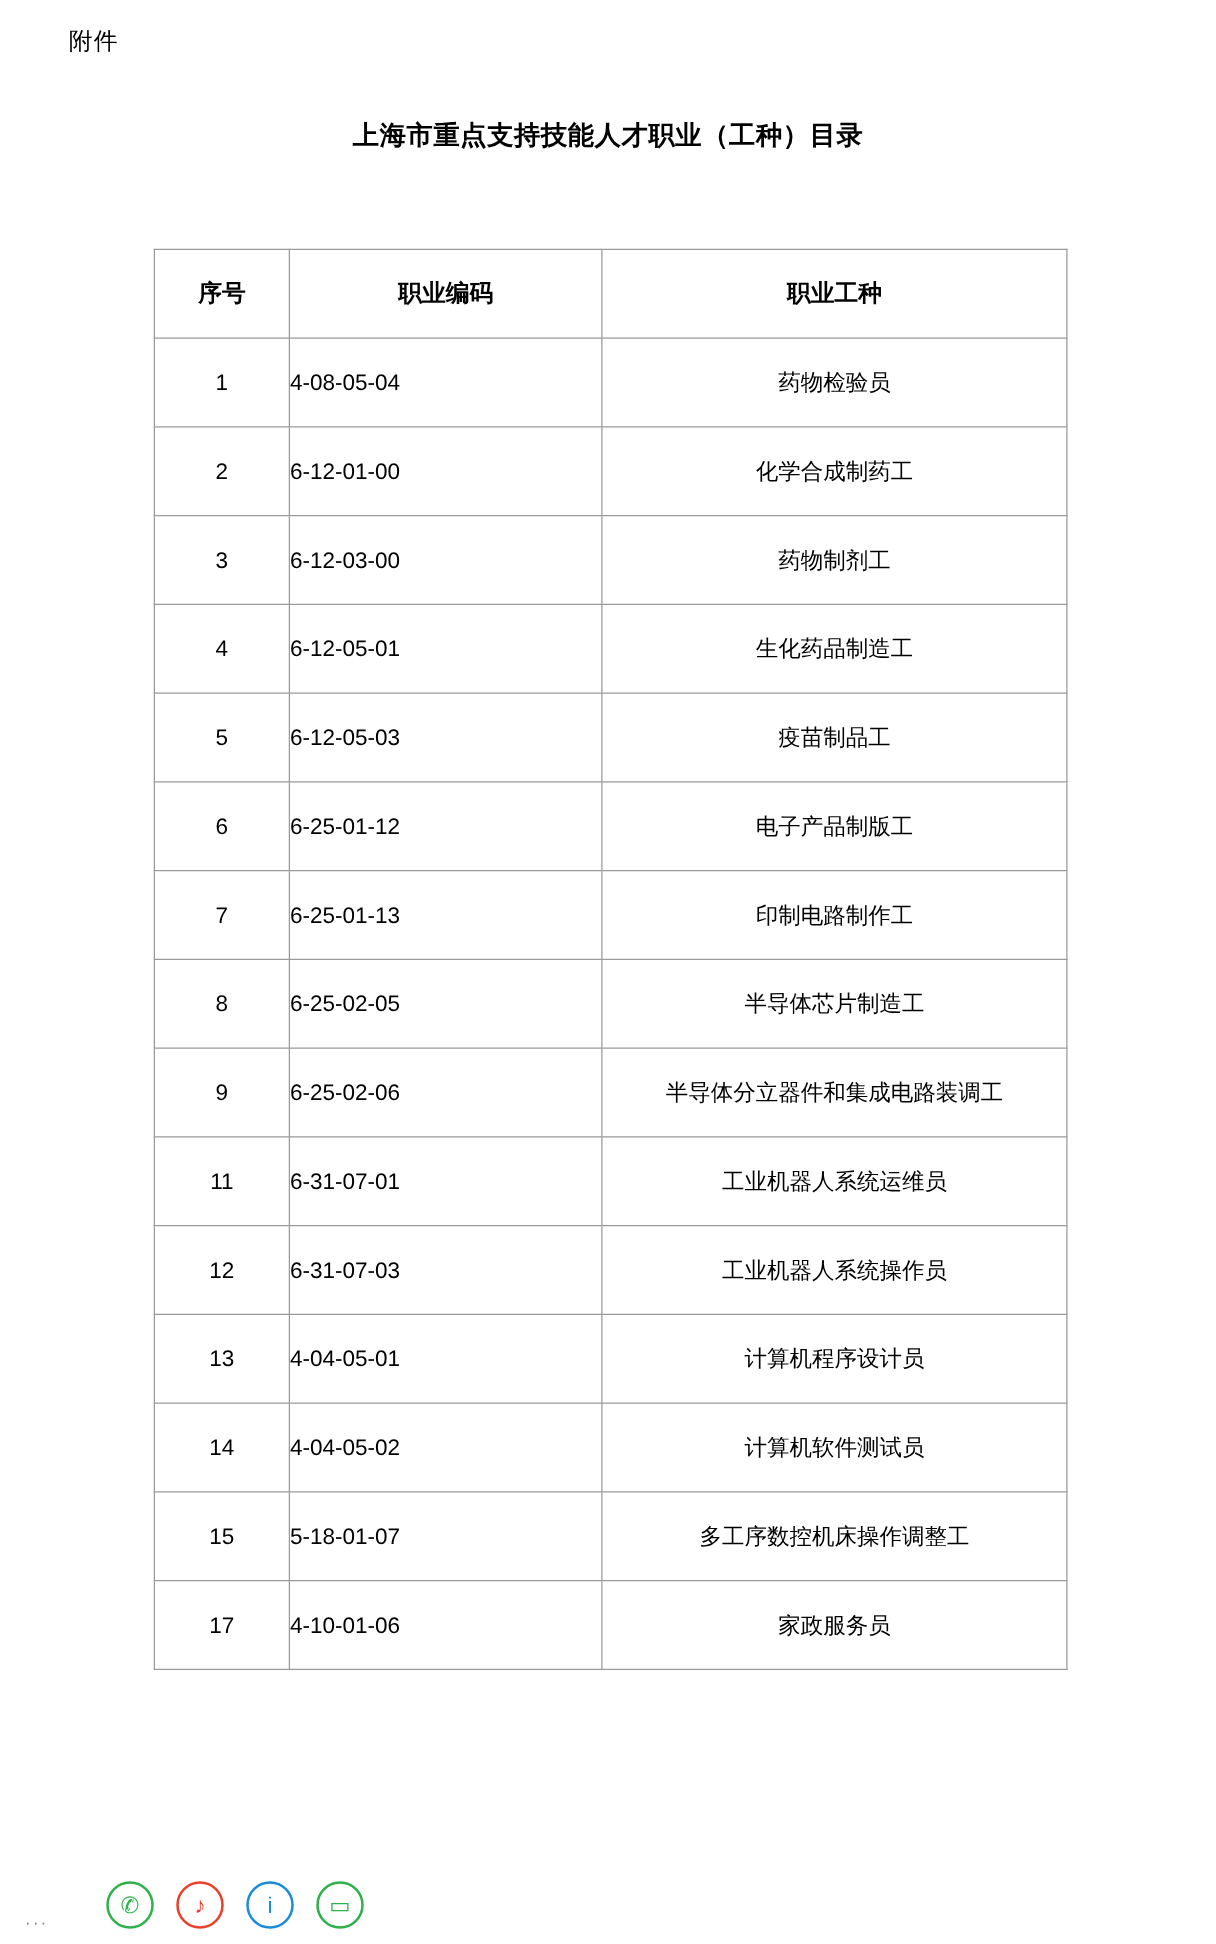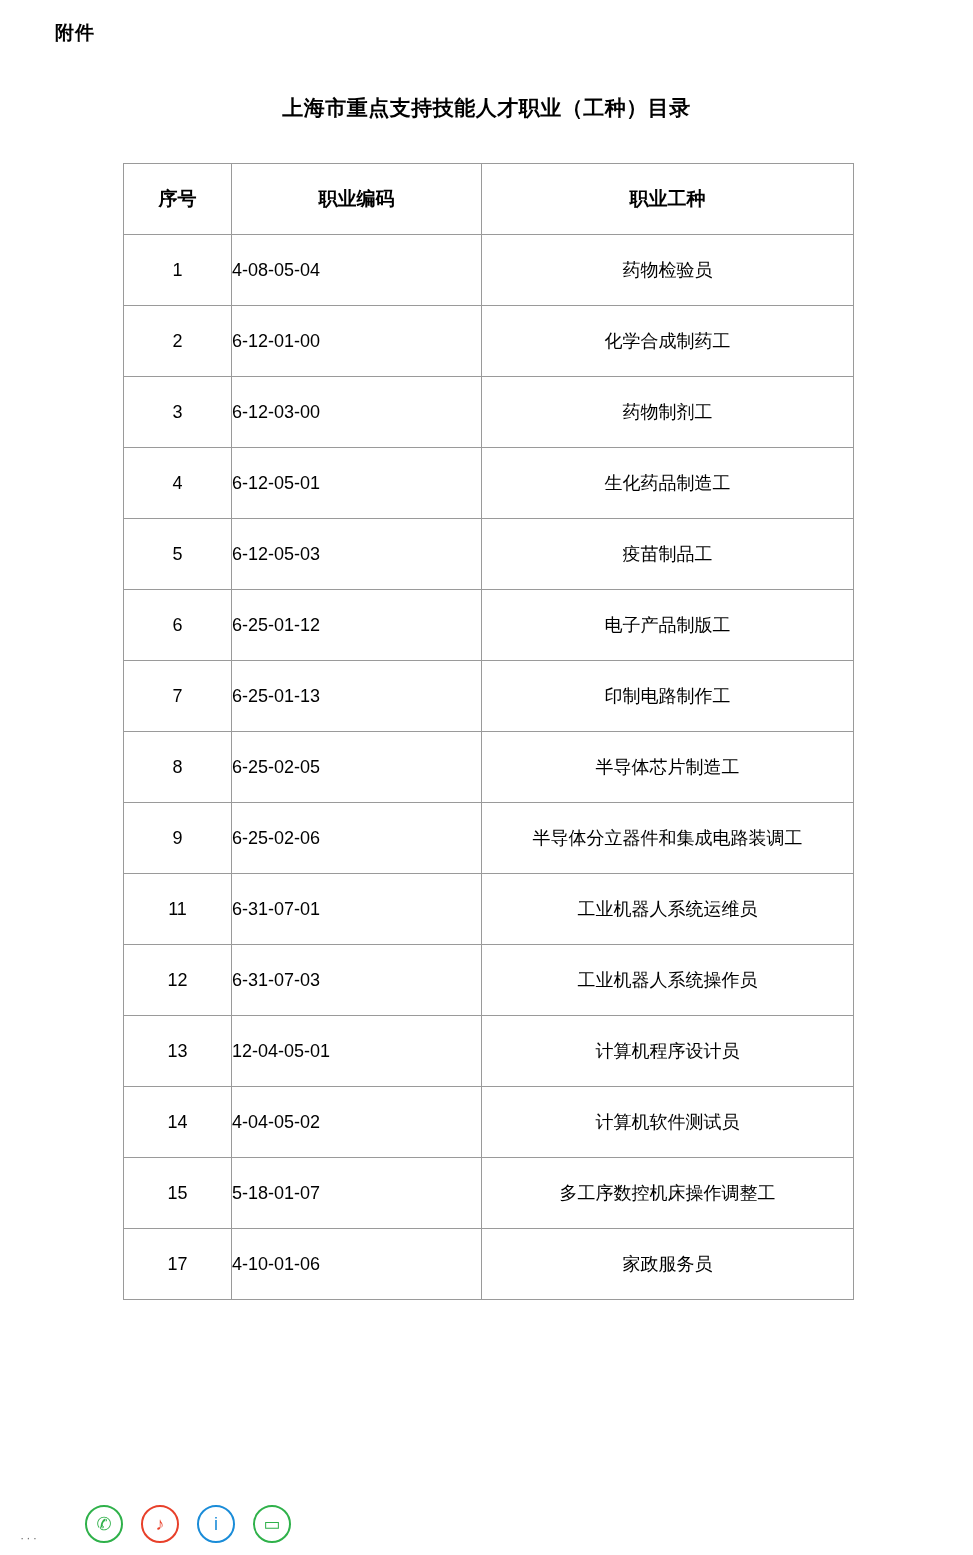--- a/index.html
+++ b/index.html
@@ -19,21 +19,21 @@
     width: 973px;
     height: 1555px;
     position: relative;
     box-sizing: border-box;
   }
   .attachment-label {
     position: absolute;
     left: 55px;
     top: 20px;
     font-size: 19px;
-    font-weight: bold;
+    font-weight: normal;
     letter-spacing: 1px;
   }
   .doc-title {
     position: absolute;
     top: 94px;
     left: 0;
     width: 973px;
     text-align: center;
     font-size: 21px;
     font-weight: bold;
@@ -42,20 +42,21 @@
   .table-wrap {
     position: absolute;
     left: 123px;
     top: 163px;
     width: 730px;
   }
   table.catalog {
     border-collapse: collapse;
     width: 730px;
     table-layout: fixed;
+    margin-top: 36px;
   }
   table.catalog td, table.catalog th {
     border: 1px solid #9a9a9a;
     padding: 0;
     vertical-align: middle;
   }
   table.catalog th {
     height: 70px;
     font-size: 19px;
     font-weight: bold;
@@ -194,21 +195,21 @@
           <td class="code">6-31-07-01</td>
           <td class="name">工业机器人系统运维员</td>
         </tr>
         <tr>
           <td class="idx">12</td>
           <td class="code">6-31-07-03</td>
           <td class="name">工业机器人系统操作员</td>
         </tr>
         <tr>
           <td class="idx">13</td>
-          <td class="code">12-04-05-01</td>
+          <td class="code">4-04-05-01</td>
           <td class="name">计算机程序设计员</td>
         </tr>
         <tr>
           <td class="idx">14</td>
           <td class="code">4-04-05-02</td>
           <td class="name">计算机软件测试员</td>
         </tr>
         <tr>
           <td class="idx">15</td>
           <td class="code">5-18-01-07</td>

